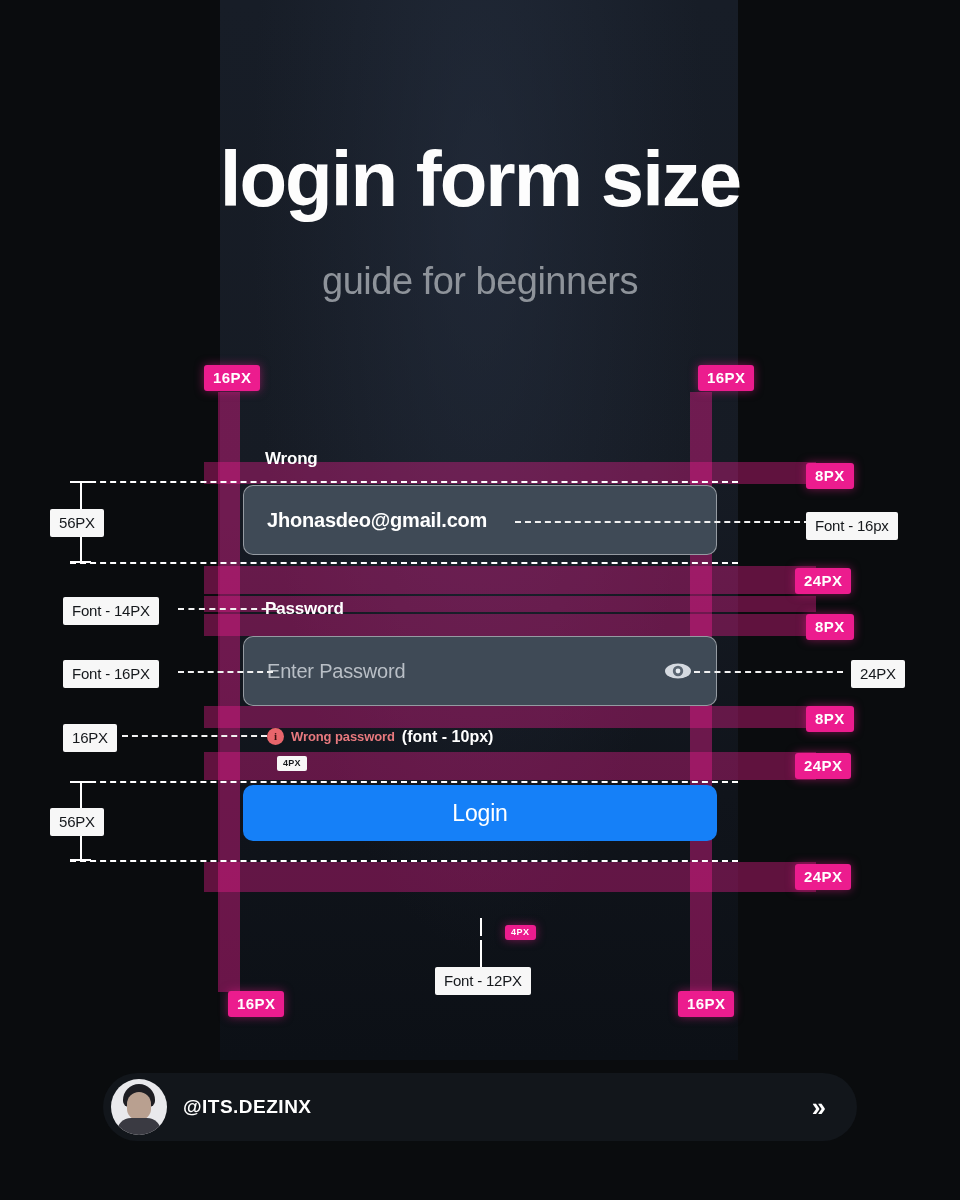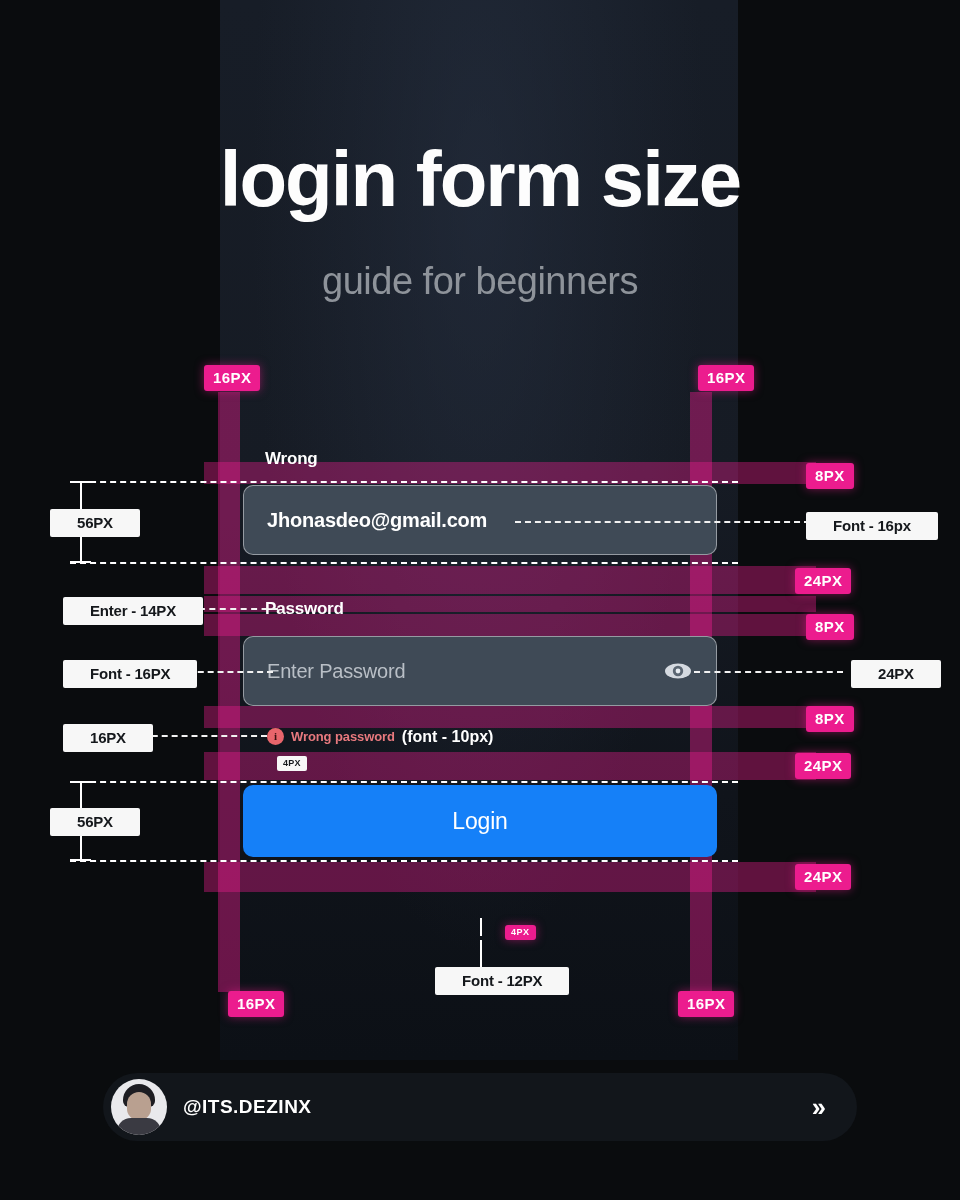--- a/index.html
+++ b/index.html
@@ -52,22 +52,22 @@
     white-space:nowrap;line-height:1;
     box-shadow:0 0 10px rgba(236,28,142,.5);
   }
   .pbadge.tiny{
     font-size:9px;padding:3px 6px;font-weight:700;letter-spacing:.5px;
   }
   
   .wbox{
     position:absolute;
     background:#f7f7f7;color:#15181c;
-    font-size:15px;font-weight:700;letter-spacing:-.2px;
-    padding:6px 27px 7px;line-height:1;white-space:nowrap;
+    font-size:15px;font-weight:400;letter-spacing:-.2px;
+    padding:6px 9px 7px;line-height:1;white-space:nowrap;
     border-radius:2px;
   }
   .wbox.tiny{font-size:9px;padding:3px 6px;font-weight:700;letter-spacing:.3px;}
   
   .hdash{
     position:absolute;height:0;
     border-top:2px dashed #ffffff;
   }
   .hdash.thin{border-top:2px dashed #f2f2f2;}
   .vline{
@@ -105,21 +105,21 @@
   }
   .err-icon{
     width:17px;height:17px;border-radius:50%;
     background:#e8656b;color:#3a1010;
     font-size:11px;font-weight:700;font-family:"Liberation Serif",serif;
     display:flex;align-items:center;justify-content:center;
   }
   .err-text{color:#e8797e;font-weight:700;letter-spacing:-.1px;}
   .err-note{color:#ffffff;font-weight:700;font-size:16px;}
   .loginbtn{
-    position:absolute;left:243px;width:474px;height:72px;
+    position:absolute;left:243px;width:474px;height:56px;
     background:#1580f8;border-radius:10px;
     display:flex;align-items:center;justify-content:center;
     color:#ffffff;font-size:23px;font-weight:400;letter-spacing:-.2px;
   }
   .forgot{
     position:absolute;left:0;right:0;text-align:center;
     font-size:15px;color:#ffffff;letter-spacing:-.2px;
   }
   .forgot .lnk{color:#4f8ff2;}
   
@@ -190,21 +190,21 @@
     <div class="val">Jhonasdeo@gmail.com</div>
   </div>
 
   <div class="hdash thin" style="left:515px;top:521px;width:295px;"></div>
   <div class="pbadge" style="left:806px;top:463px;">8PX</div>
   <div class="wbox" style="left:806px;top:512px;">Font - 16px</div>
   <div class="pbadge" style="left:795px;top:568px;">24PX</div>
 
   <div class="field-label" style="left:265px;top:600px;">Password</div>
   <div class="hdash thin" style="left:178px;top:608px;width:100px;"></div>
-  <div class="wbox" style="left:63px;top:597px;">Enter - 14PX</div>
+  <div class="wbox" style="left:63px;top:597px;">Font - 14PX</div>
   <div class="pbadge" style="left:806px;top:614px;">8PX</div>
 
   <div class="input" style="top:636px;">
     <div class="ph">Enter Password</div>
     <span class="eye">
       <svg width="28" height="20" viewBox="0 0 28 20">
         <ellipse cx="14" cy="10" rx="13" ry="7.5" fill="#d5dae0"></ellipse>
         <circle cx="14" cy="10" r="5.2" fill="#5b6672"></circle>
         <circle cx="14" cy="10" r="2.4" fill="#e8edf2"></circle>
       </svg>

